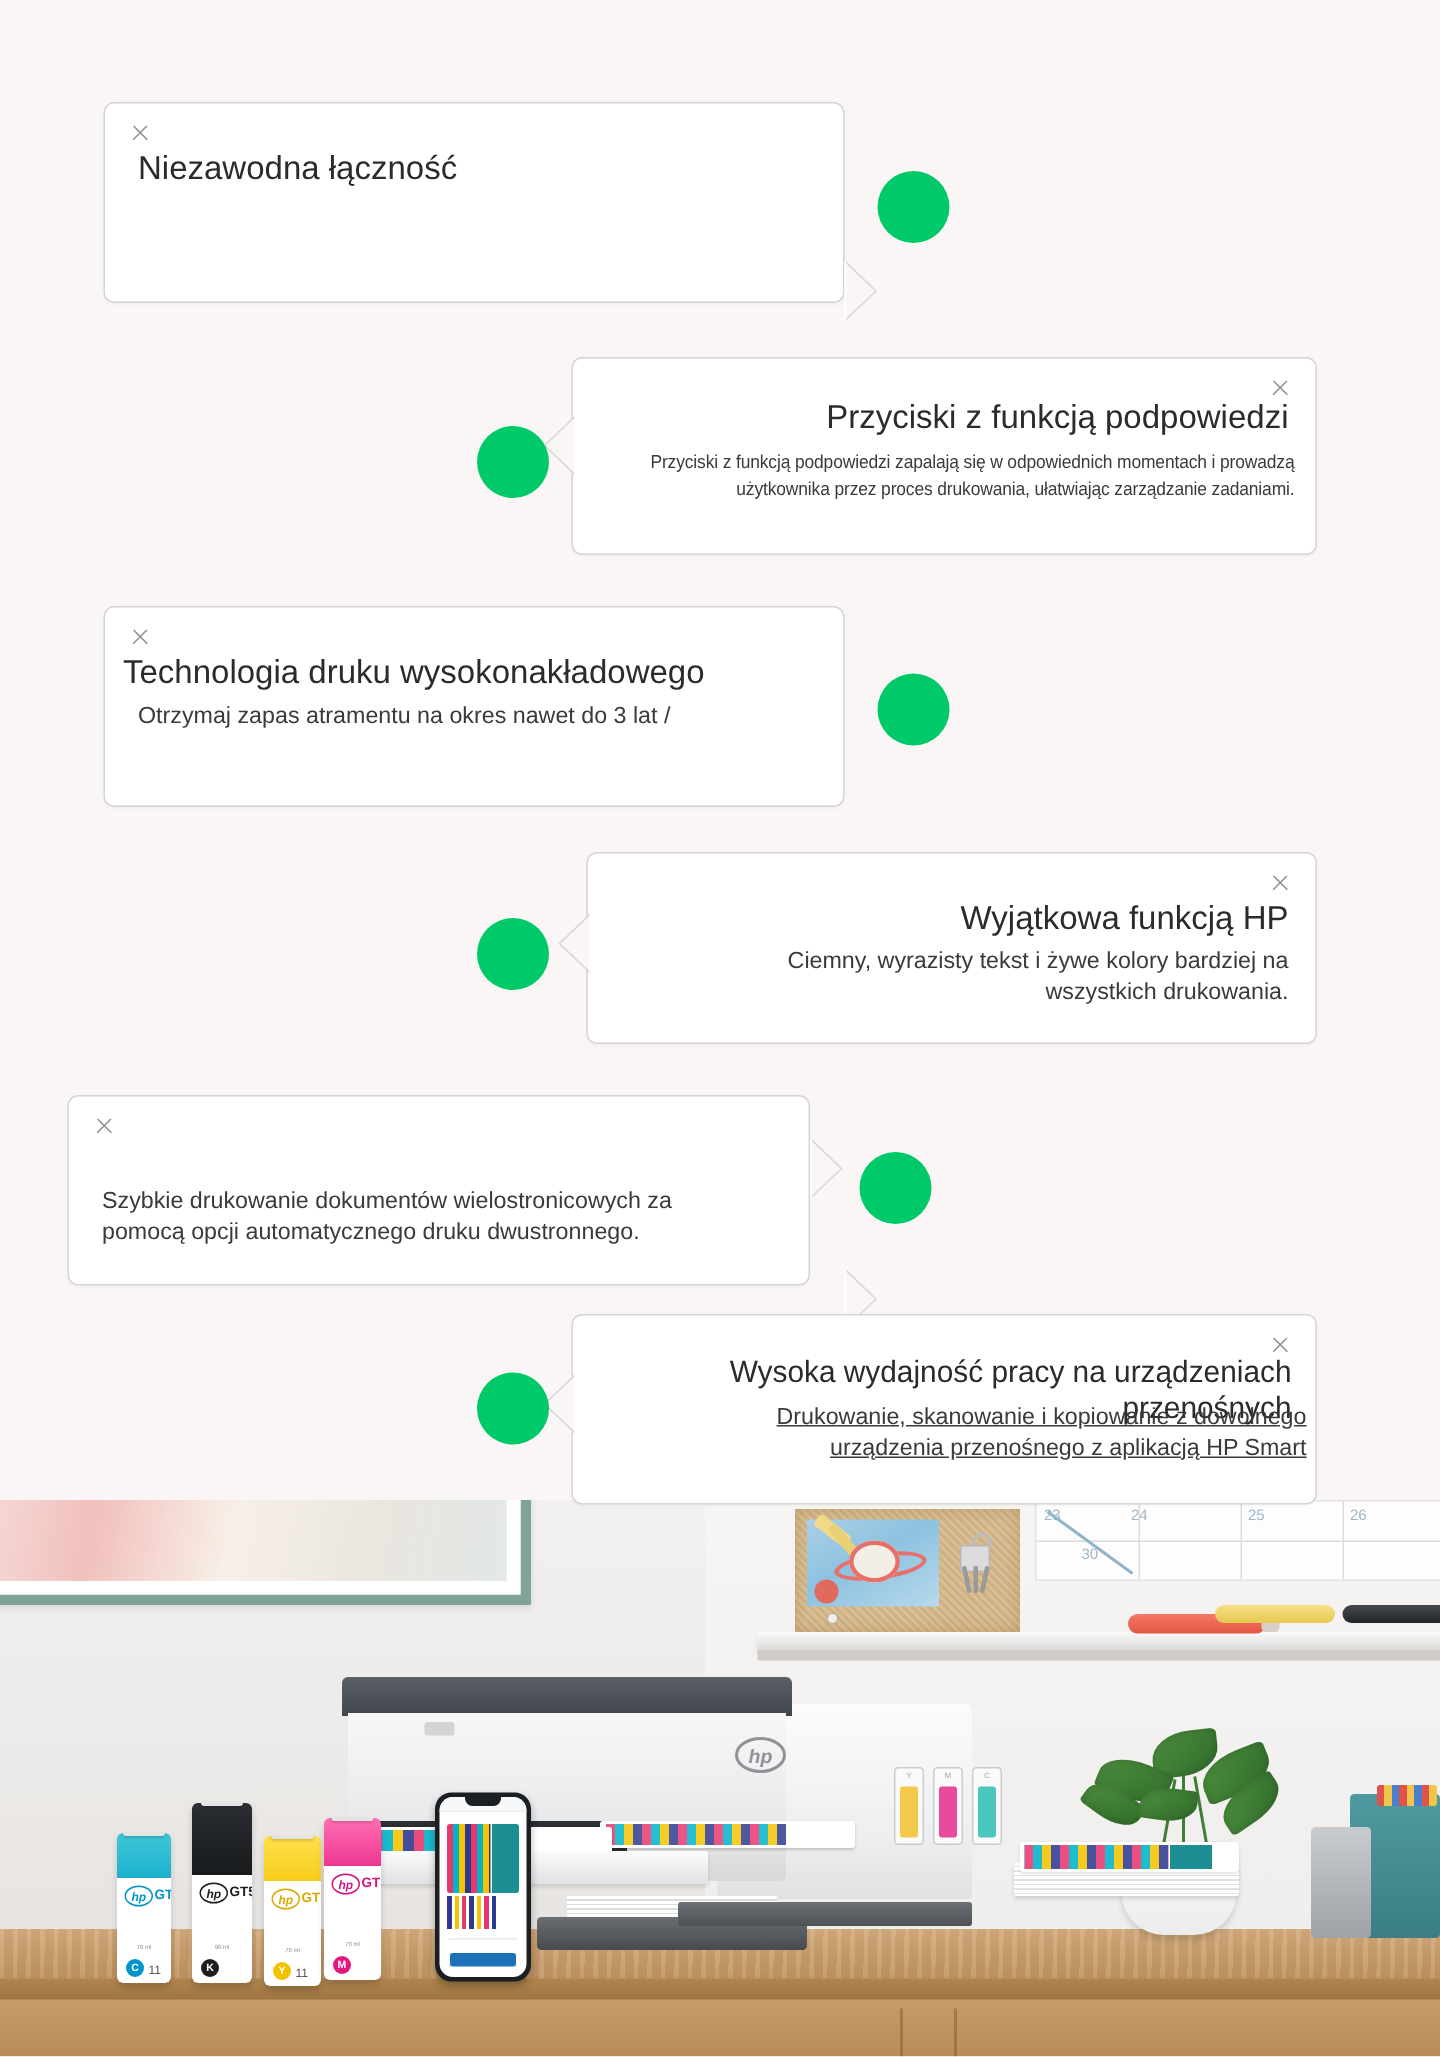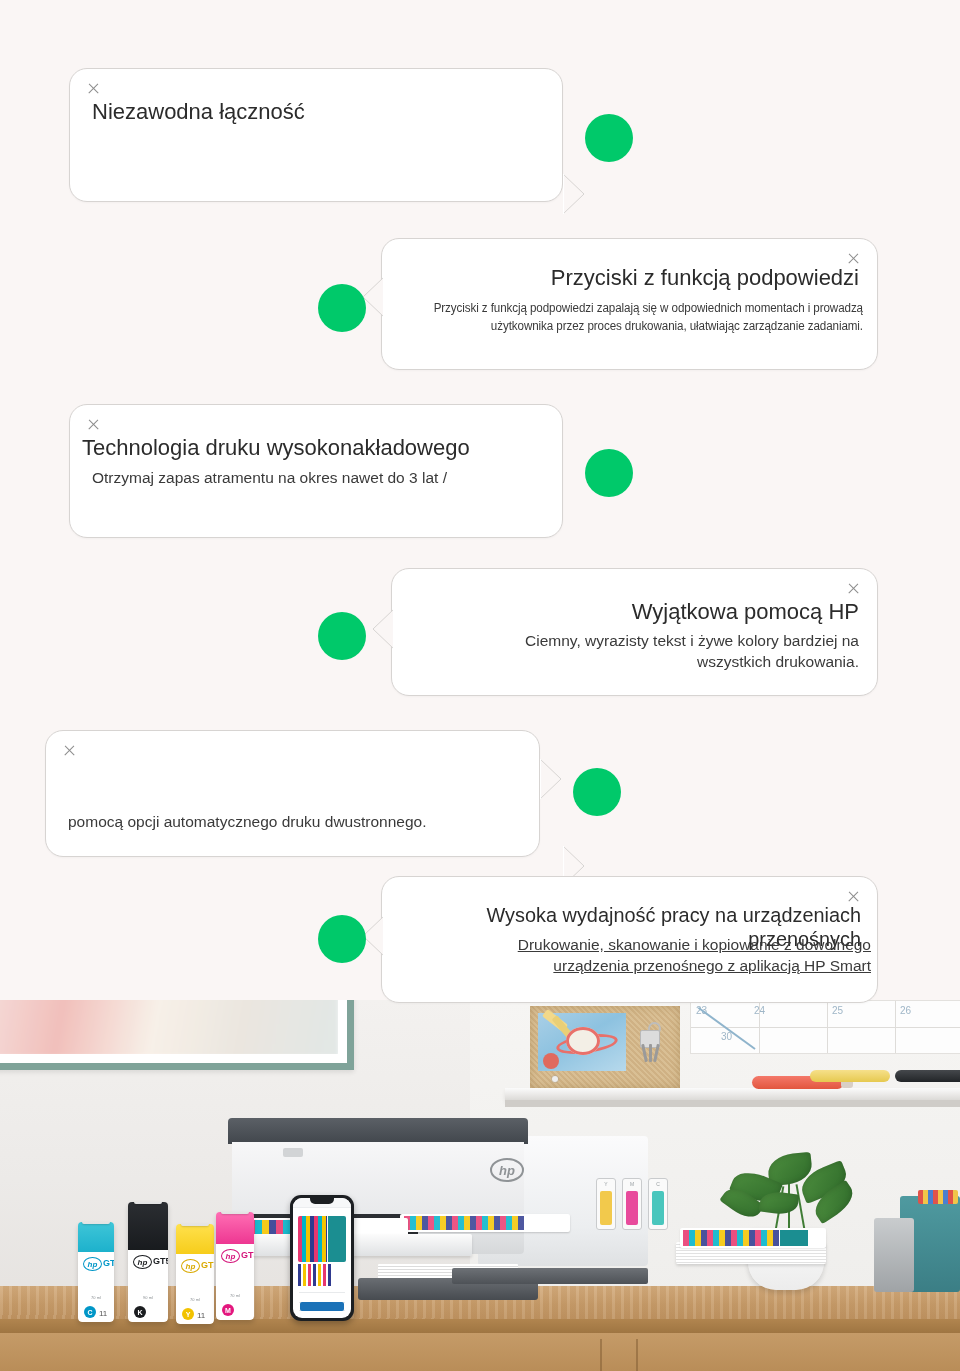--- a/index.html
+++ b/index.html
@@ -172,21 +172,21 @@
   .bottle .hp{position:absolute;left:5px;top:5px;width:17px;height:12px;border-radius:50%;
     border:1.5px solid currentColor;font-style:italic;font-weight:700;font-size:8px;
     display:flex;align-items:center;justify-content:center;}
   .bottle .gt{position:absolute;left:25px;top:6px;font-weight:700;font-size:9px;}
   .bottle .ml{position:absolute;left:0;right:0;bottom:22px;text-align:center;font-size:4px;color:#8a8f93;}
   .bottle .badge{position:absolute;left:6px;bottom:4px;width:12px;height:12px;border-radius:50%;
     color:#fff;font-size:7px;font-weight:700;display:flex;align-items:center;justify-content:center;}
   .bottle .num{position:absolute;left:21px;bottom:4px;font-size:8px;color:#555;}
 
   
-  .callout{position:absolute;background:#ffffff;border:1px solid #d7d4d2;border-radius:18px;
+  .callout{position:absolute;background:#ffffff;border:1px solid #d7d4d2;border-radius:7px;
     box-sizing:border-box;box-shadow:0 1px 2px rgba(0,0,0,.03);}
   .callout .title{color:#2b2b2b;font-weight:400;line-height:1.18;}
   .callout .body{color:#3a3a3a;line-height:1.33;}
   .co-left  .title,.co-left  .body{text-align:left;}
   .co-right .title,.co-right .body{text-align:right;}
 
   .xbtn{position:absolute;width:15px;height:15px;cursor:pointer;}
   .xbtn:before,.xbtn:after{content:"";position:absolute;left:1px;top:7px;width:13px;height:1.4px;background:#8c8c8c;}
   .xbtn:before{transform:rotate(45deg);}
   .xbtn:after{transform:rotate(-45deg);}
@@ -461,38 +461,38 @@
       <svg width="24" height="40" viewBox="0 0 24 40">
         <path d="M0 0 L21 20 L0 40" fill="#faf6f5" stroke="#d7d4d2" stroke-width="1"></path>
         <line x1="0" y1="0" x2="0" y2="40" stroke="#ffffff" stroke-width="2.2"></line>
       </svg>
     </div>
   </div>
   <div class="dot" id="dot3"></div>
 
   <div class="callout co-right" id="co4">
     <div class="xbtn"></div>
-    <div class="title">Wyjątkowa pomocą HP</div>
+    <div class="title">Wyjątkowa funkcją HP</div>
     <div class="body">
       <span>Ciemny, wyrazisty tekst i żywe kolory bardziej na</span><br>
       <span>wszystkich drukowania.</span>
     </div>
     <div class="tail" style="left:-21px;top:40px;">
       <svg width="24" height="40" viewBox="0 0 24 40">
         <path d="M23 0 L2 20 L23 40" fill="#faf6f5" stroke="#d7d4d2" stroke-width="1"></path>
         <line x1="23" y1="0" x2="23" y2="40" stroke="#ffffff" stroke-width="2.2"></line>
       </svg>
     </div>
   </div>
   <div class="dot" id="dot4"></div>
 
   <div class="callout co-left" id="co5">
     <div class="xbtn"></div>
     <div class="body">
-      <br>
+      <span>Szybkie drukowanie dokumentów wielostronicowych za</span><br>
       <span>pomocą opcji automatycznego druku dwustronnego.</span>
     </div>
     <div class="tail" style="left:494px;top:28px;">
       <svg width="24" height="40" viewBox="0 0 24 40">
         <path d="M0 0 L21 20 L0 40" fill="#faf6f5" stroke="#d7d4d2" stroke-width="1"></path>
         <line x1="0" y1="0" x2="0" y2="40" stroke="#ffffff" stroke-width="2.2"></line>
       </svg>
     </div>
   </div>
   <div class="dot" id="dot5"></div>

